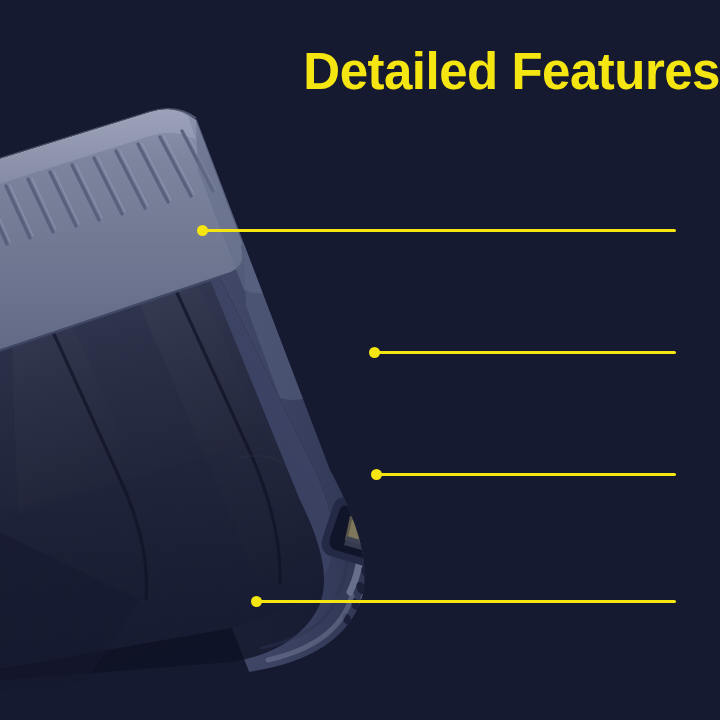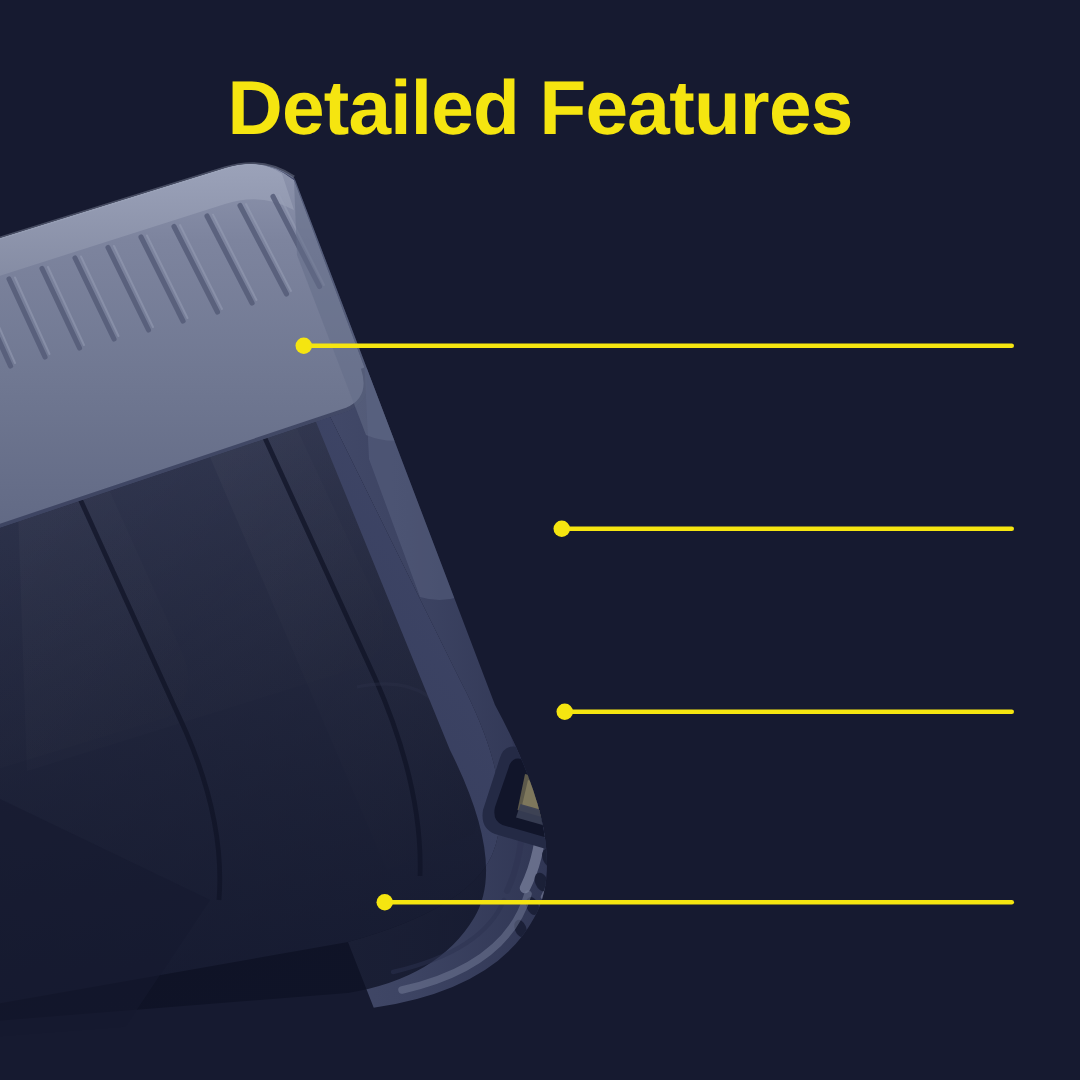--- a/index.html
+++ b/index.html
@@ -15,21 +15,21 @@
     overflow: hidden;
     font-family: "Liberation Sans", sans-serif;
     -webkit-font-smoothing: antialiased;
   }
   
   #page-title {
     position: absolute;
     left: 0;
     top: 46px;
     width: 720px;
-    text-align: center;
+    text-align: right;
     font-size: 51px;
     font-weight: bold;
     letter-spacing: -0.5px;
     color: #f5e510;
     line-height: 1;
     white-space: nowrap;
   }
   
   #product {
     position: absolute;

